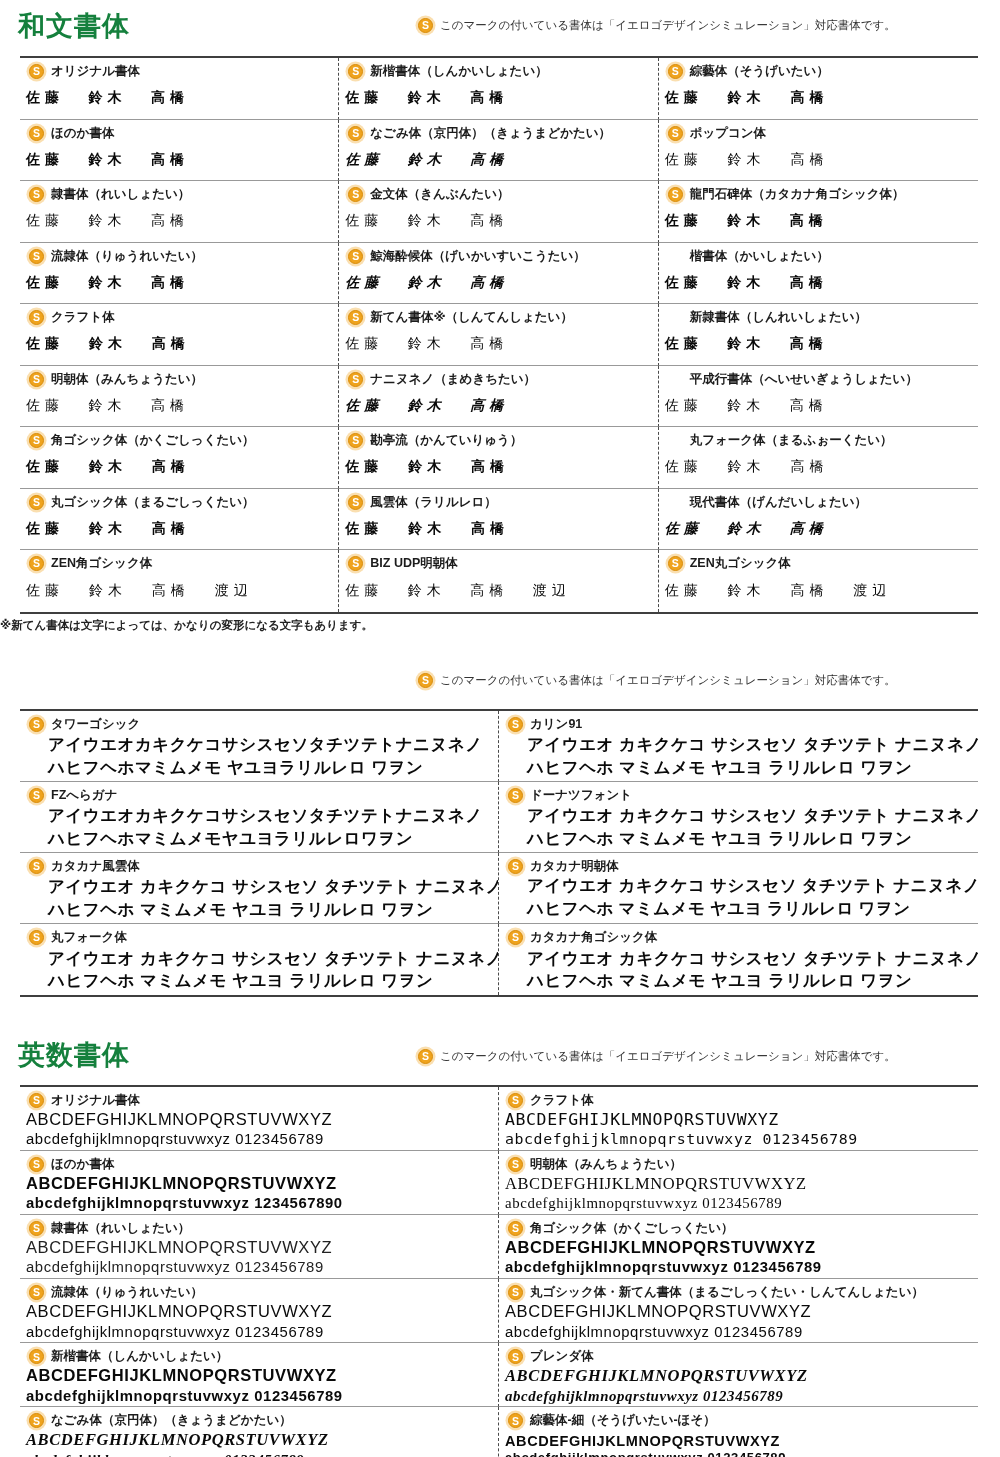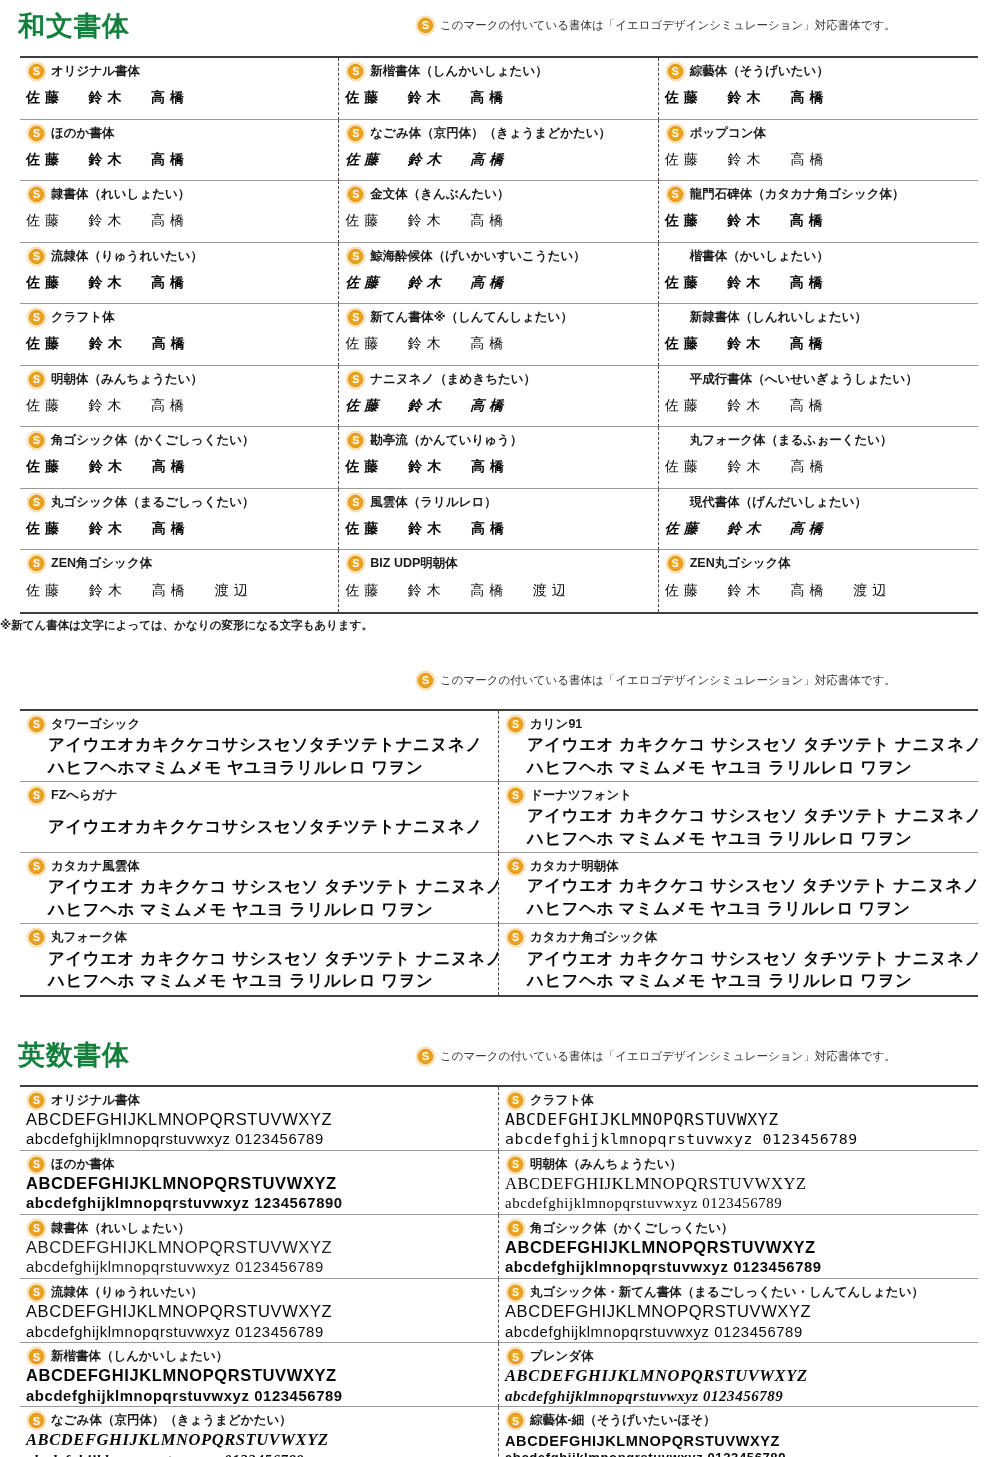--- a/index.html
+++ b/index.html
@@ -355,20 +355,21 @@
           <div>ハヒフヘホ マミムメモ ヤユヨ ラリルレロ ワヲン</div>
         </div>
   </div>
       <div class="cell">
     <div class="cell-label">
       <span class="smark">S</span>
       <span>FZへらガナ</span>
     </div>
     <div class="cell-sample st-kata">
           <div>アイウエオカキクケコサシスセソタチツテトナニヌネノ</div>
+          <div>ハヒフヘホマミムメモヤユヨラリルレロワヲン</div>
         </div>
   </div>
       <div class="cell no-r">
     <div class="cell-label">
       <span class="smark">S</span>
       <span>ドーナツフォント</span>
     </div>
     <div class="cell-sample st-kata">
           <div>アイウエオ カキクケコ サシスセソ タチツテト ナニヌネノ</div>
           <div>ハヒフヘホ マミムメモ ヤユヨ ラリルレロ ワヲン</div>

